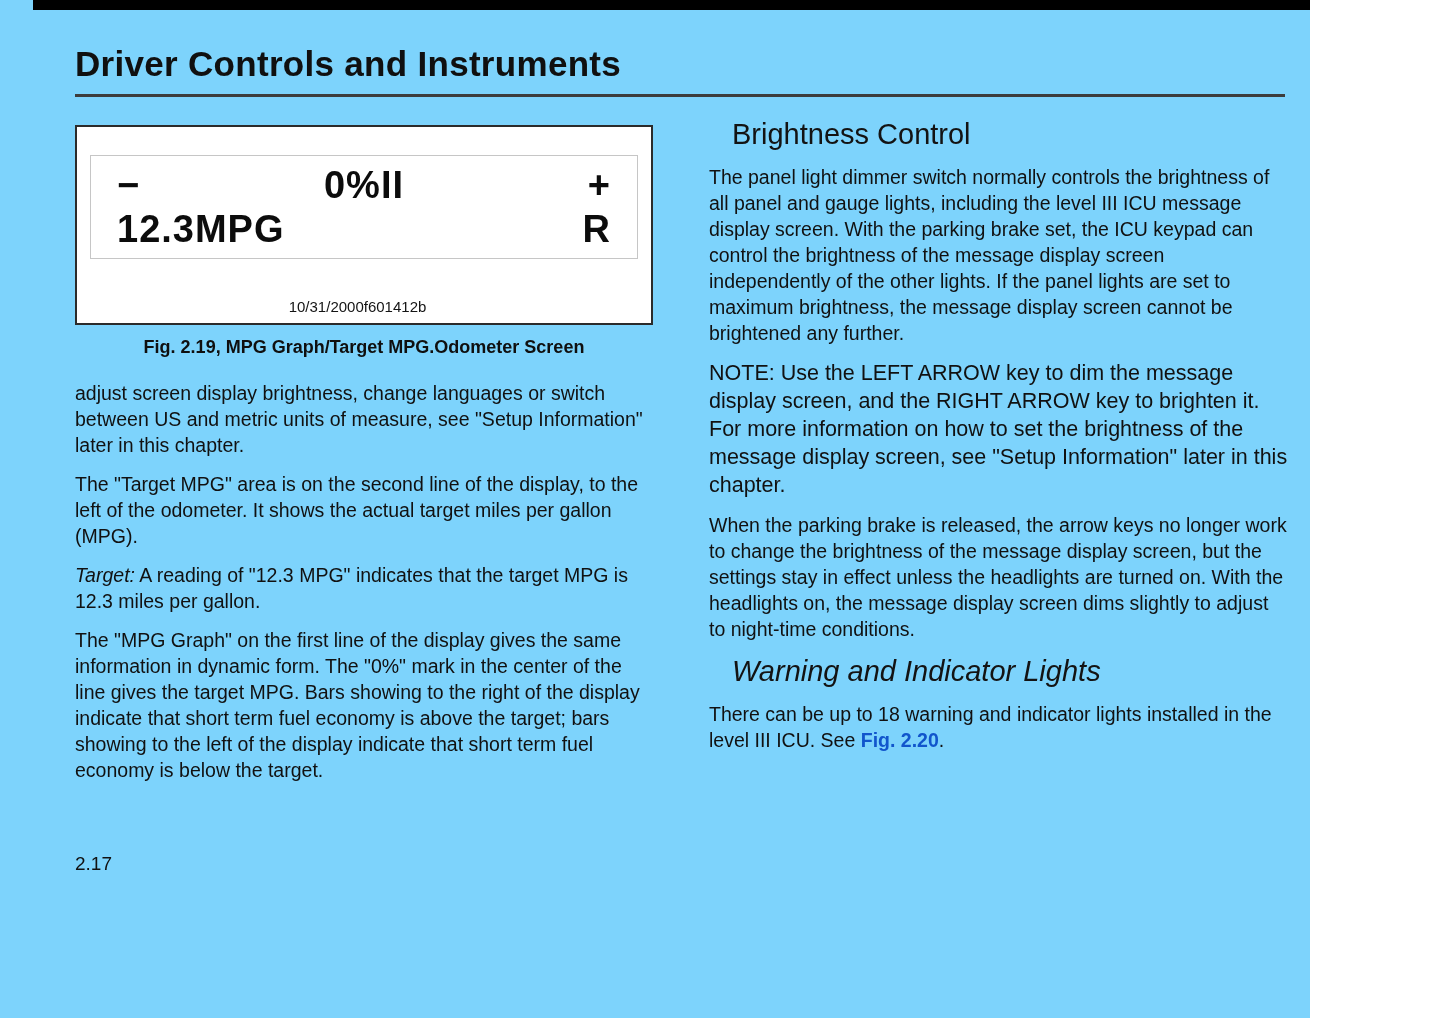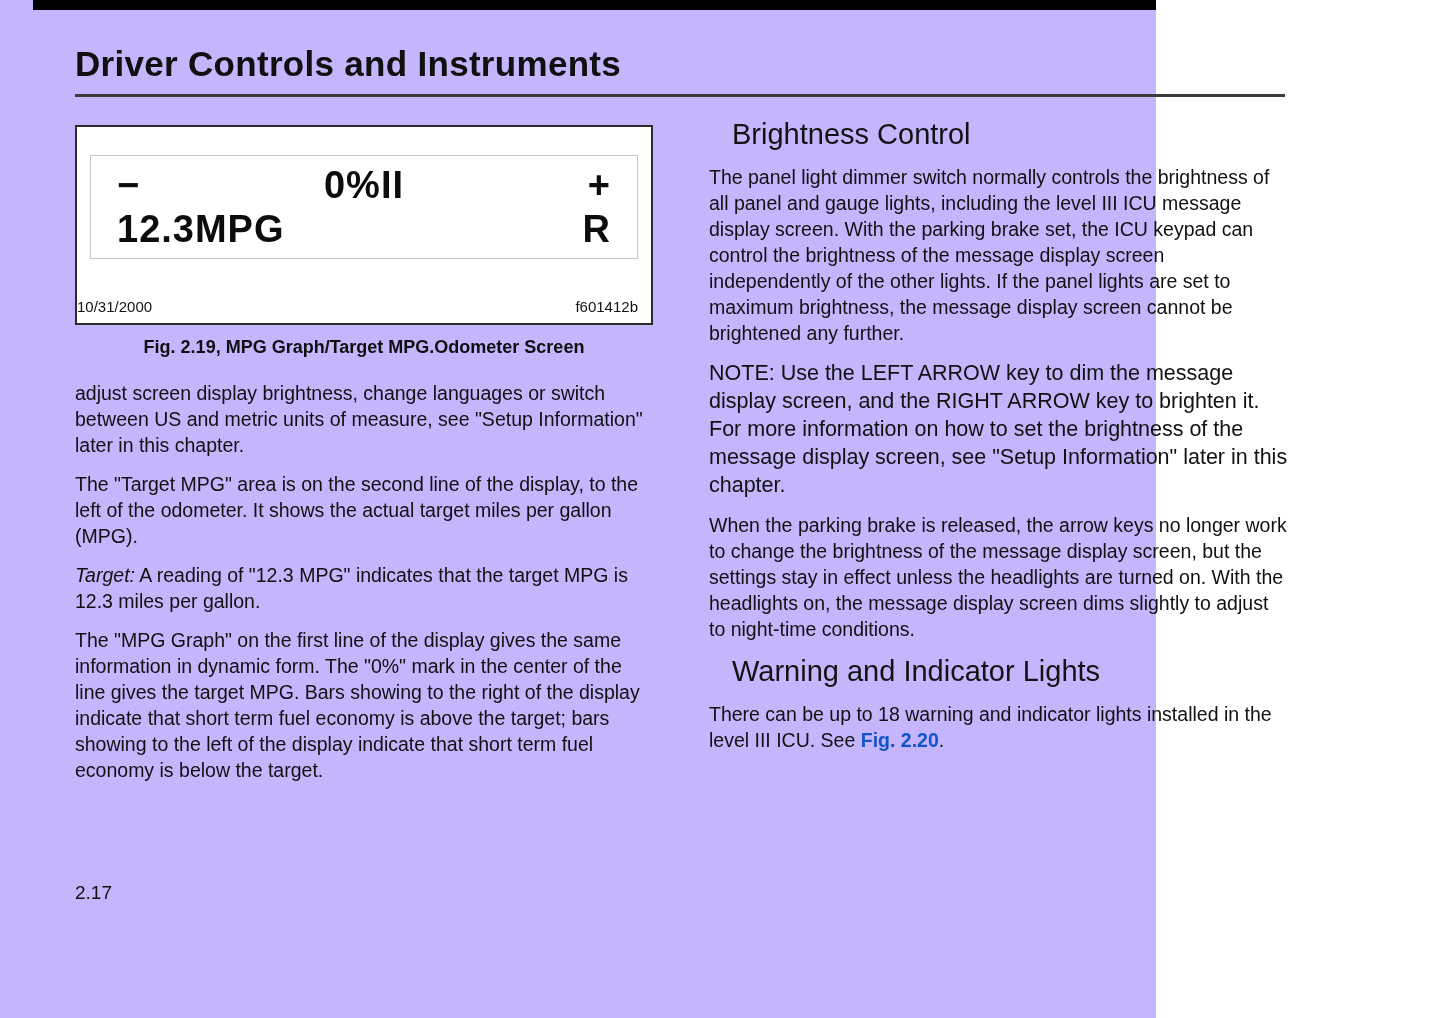--- a/index.html
+++ b/index.html
@@ -4,21 +4,21 @@
 <style>
   * { margin:0; padding:0; box-sizing:border-box; }
   html, body { background:#ffffff; }
   body {
     width:1445px; height:1018px;
     font-family:"Liberation Sans", sans-serif;
     color:#121212;
     position:relative;
     overflow:hidden;
   }
-  .page { position:relative; width:1156px; height:1018px; background:#c4b5fd; }
+  .page { position:relative; width:1310px; height:1018px; background:#7dd3fc; }
 
   .top-bar {
     position:absolute; left:33px; top:0; right:0; height:10px;
     background:#000000;
   }
 
   .page-title {
     position:absolute; left:75px; top:44px;
     font-size:35px; font-weight:700; letter-spacing:0.3px; color:#101010;
     white-space:nowrap;
@@ -45,53 +45,53 @@
     display:flex; flex-direction:column; justify-content:center;
     padding:0 26px;
   }
   .lcd-row {
     display:flex; justify-content:space-between; align-items:baseline;
     font-weight:700; font-size:38px; line-height:44px; letter-spacing:1px;
     color:#0c0c0c;
   }
   .fig-meta {
     position:absolute; left:0; right:13px; bottom:8px;
-    display:flex; justify-content:space-between;
+    display:flex; justify-content:center;
     font-size:15px; color:#141414;
   }
   .figure-caption {
     width:578px; text-align:center;
     font-weight:700; font-size:18px; color:#0f0f0f;
     margin-bottom:22px;
   }
 
   p.body {
     font-size:19.5px; line-height:26px; color:#111;
     margin-bottom:13px;
   }
   .italic { font-style:italic; }
 
   .section-heading {
     font-size:29px; font-weight:400; color:#131313;
     margin-bottom:13px;
     margin-left:23px;
   }
-  .section-heading.second { margin-top:10px; }
+  .section-heading.second { margin-top:10px;font-style:italic; }
 
   p.note {
     font-size:21.5px; line-height:28px; color:#111;
     margin-bottom:13px;
   }
 
   .fig-link {
     color:#1155cc; font-weight:700; cursor:pointer; text-decoration:none;
   }
 
   .page-number {
-    position:absolute; left:75px; top:882px;
+    position:absolute; left:75px; top:853px;
     font-size:19px; color:#111;
   }
 </style>
 </head>
 <body>
 
 <div class="page">
 
   <div class="top-bar"></div>
 

